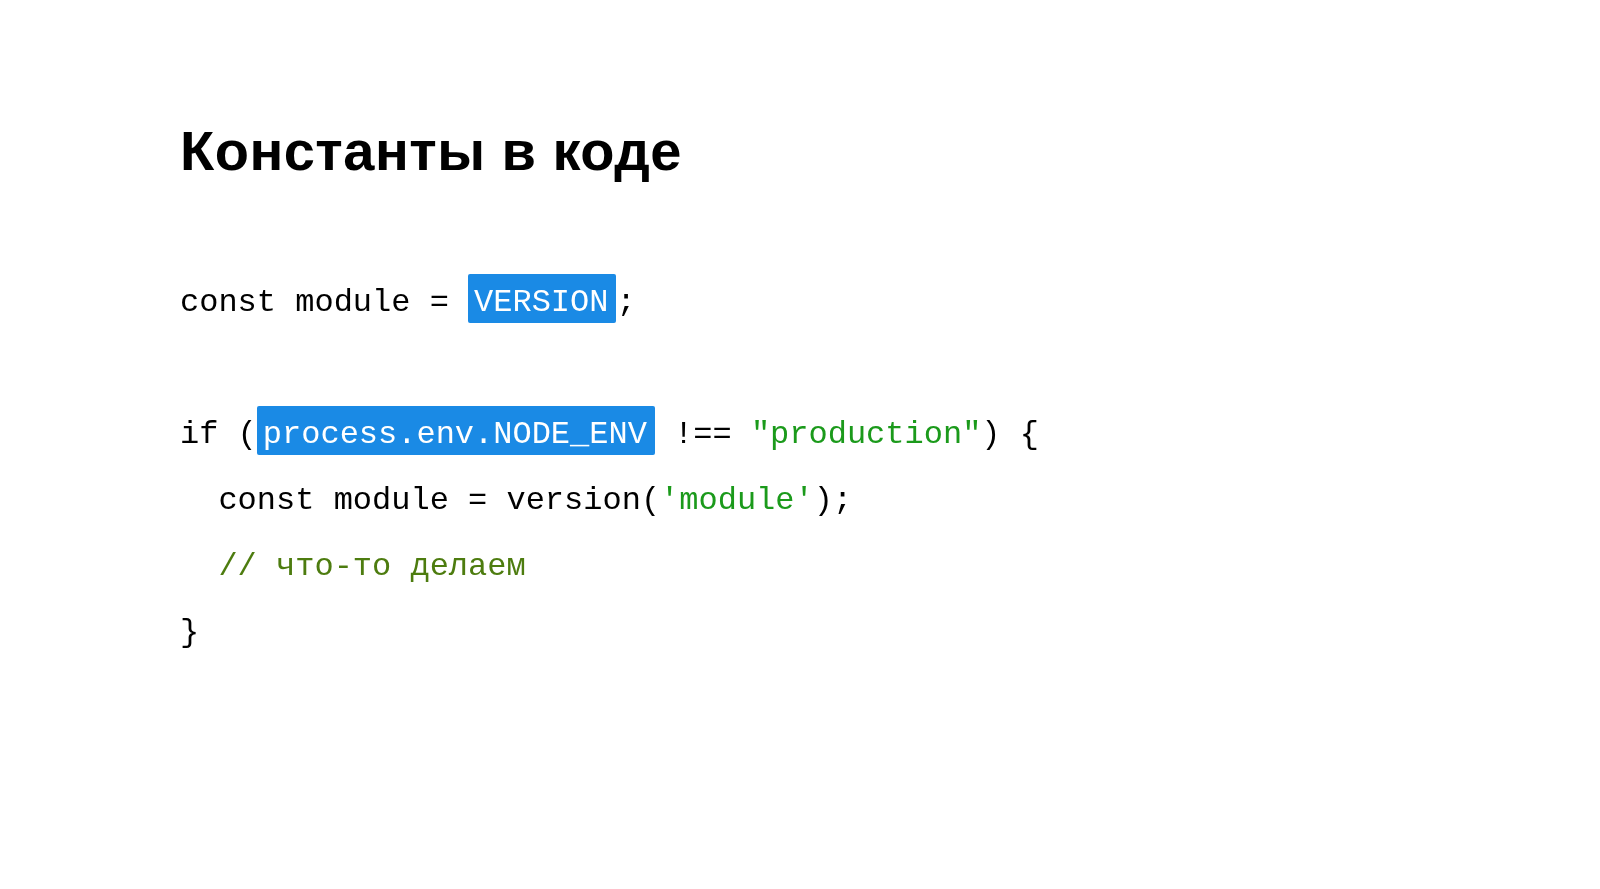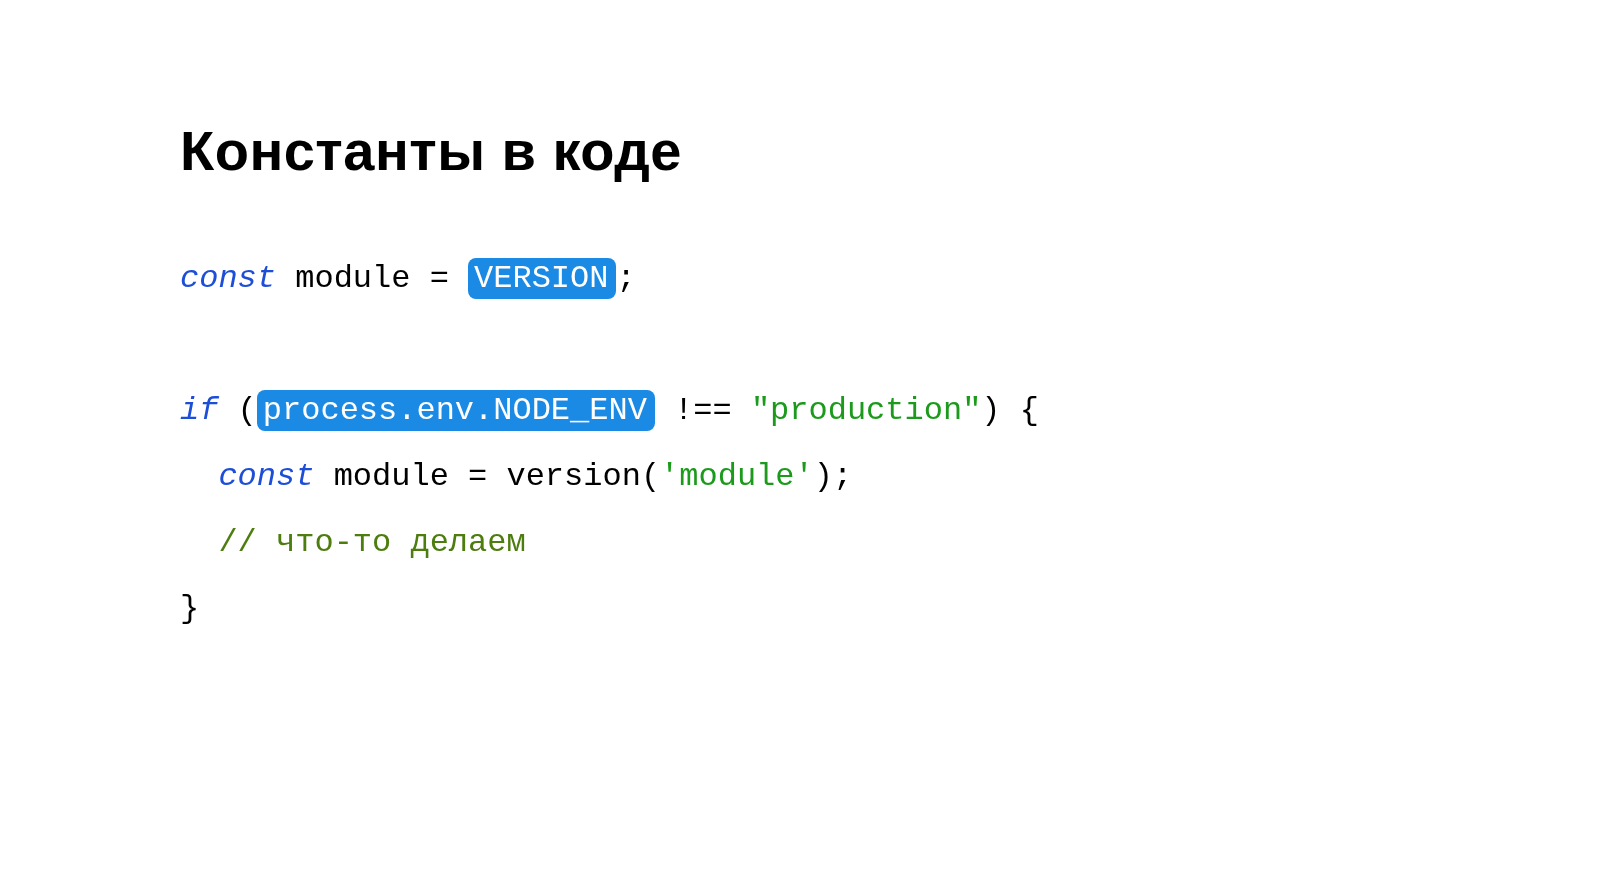--- a/index.html
+++ b/index.html
@@ -11,41 +11,41 @@
     font-family: -apple-system, BlinkMacSystemFont, "Segoe UI", Arial, sans-serif;
     overflow: hidden;
   }
   .slide {
     box-sizing: border-box;
     padding-top: 118px;
     padding-left: 180px;
     padding-right: 180px;
   }
   h1.title {
-    margin: 0 0 63px 0;
+    margin: 0 0 87px 0;
     font-size: 56px;
     font-weight: 700;
     letter-spacing: 0.5px;
     color: #000000;
   }
   .code {
     font-family: "SFMono-Regular", Consolas, "Liberation Mono", Menlo, monospace;
     font-size: 32px;
     line-height: 66px;
     color: #000000;
     white-space: pre;
   }
-  .kw   { color: #1d4ed8; font-style: italic; }      
+  .kw   { color: #000000; }      
   .str  { color: #1b9a1b; }      
   .com  { color: #4d7c0f; }      
   .hl   {
     background: #1a8ae5;
     color: #ffffff;
-    padding: 2px 8px 2px 6px;
-    border-radius: 8px;
+    padding: 10px 8px 2px 6px;
+    border-radius: 2px;
   }
 </style>
 </head>
 <body>
 
 <div class="slide">
   <h1 class="title">Константы в коде</h1>
 
   <div class="code"><span><span class="kw">const</span><span> module = </span><span class="hl">VERSION</span><span>;</span></span>
 

